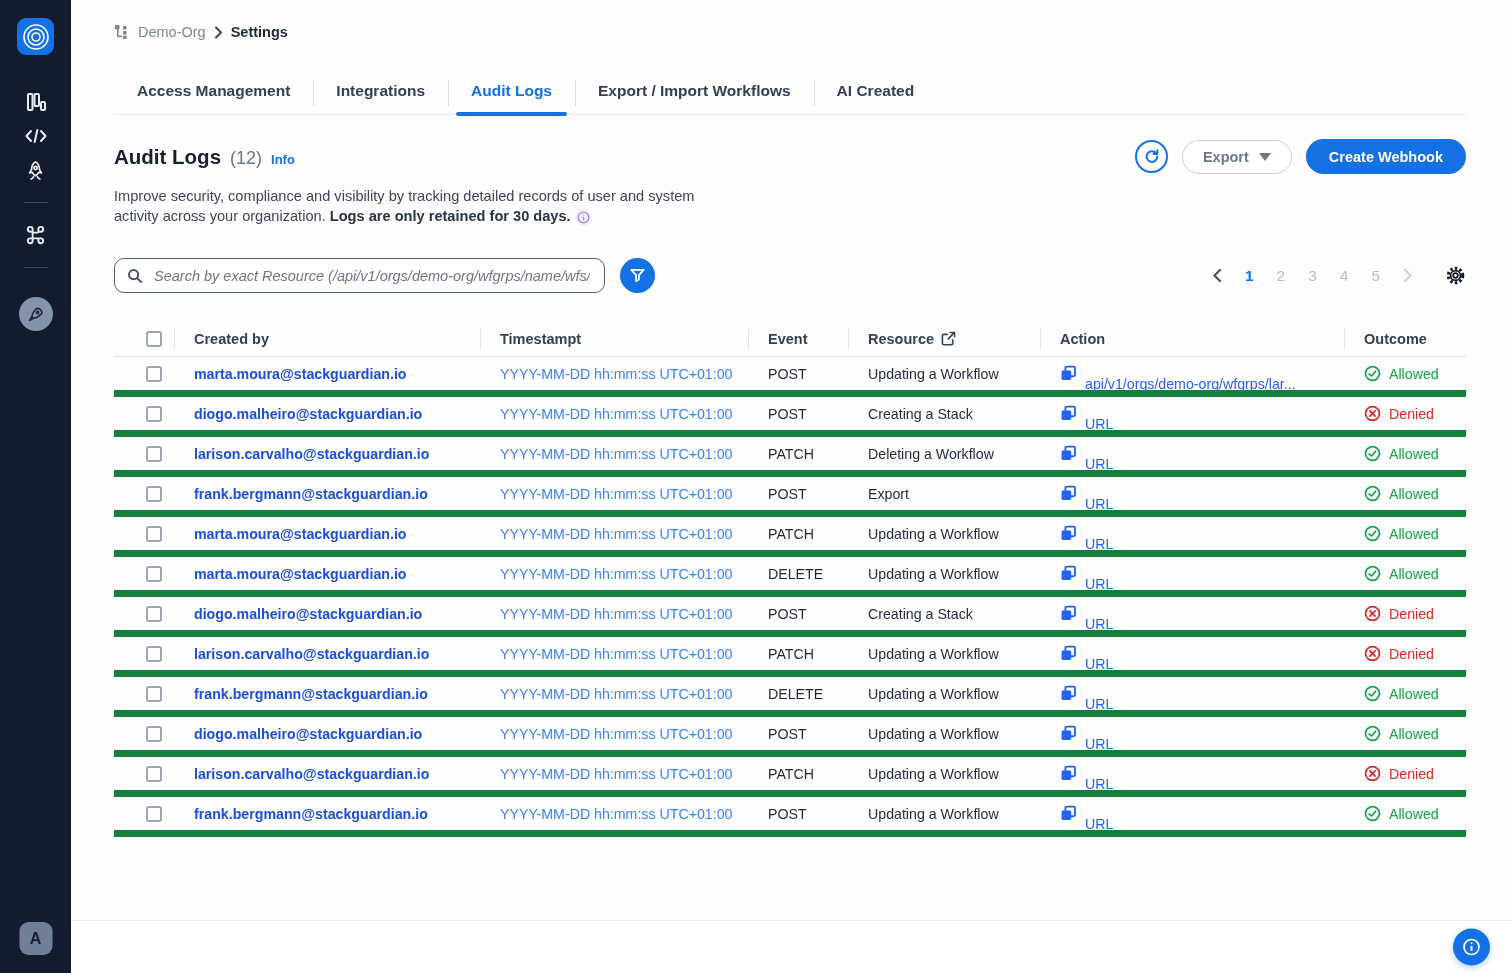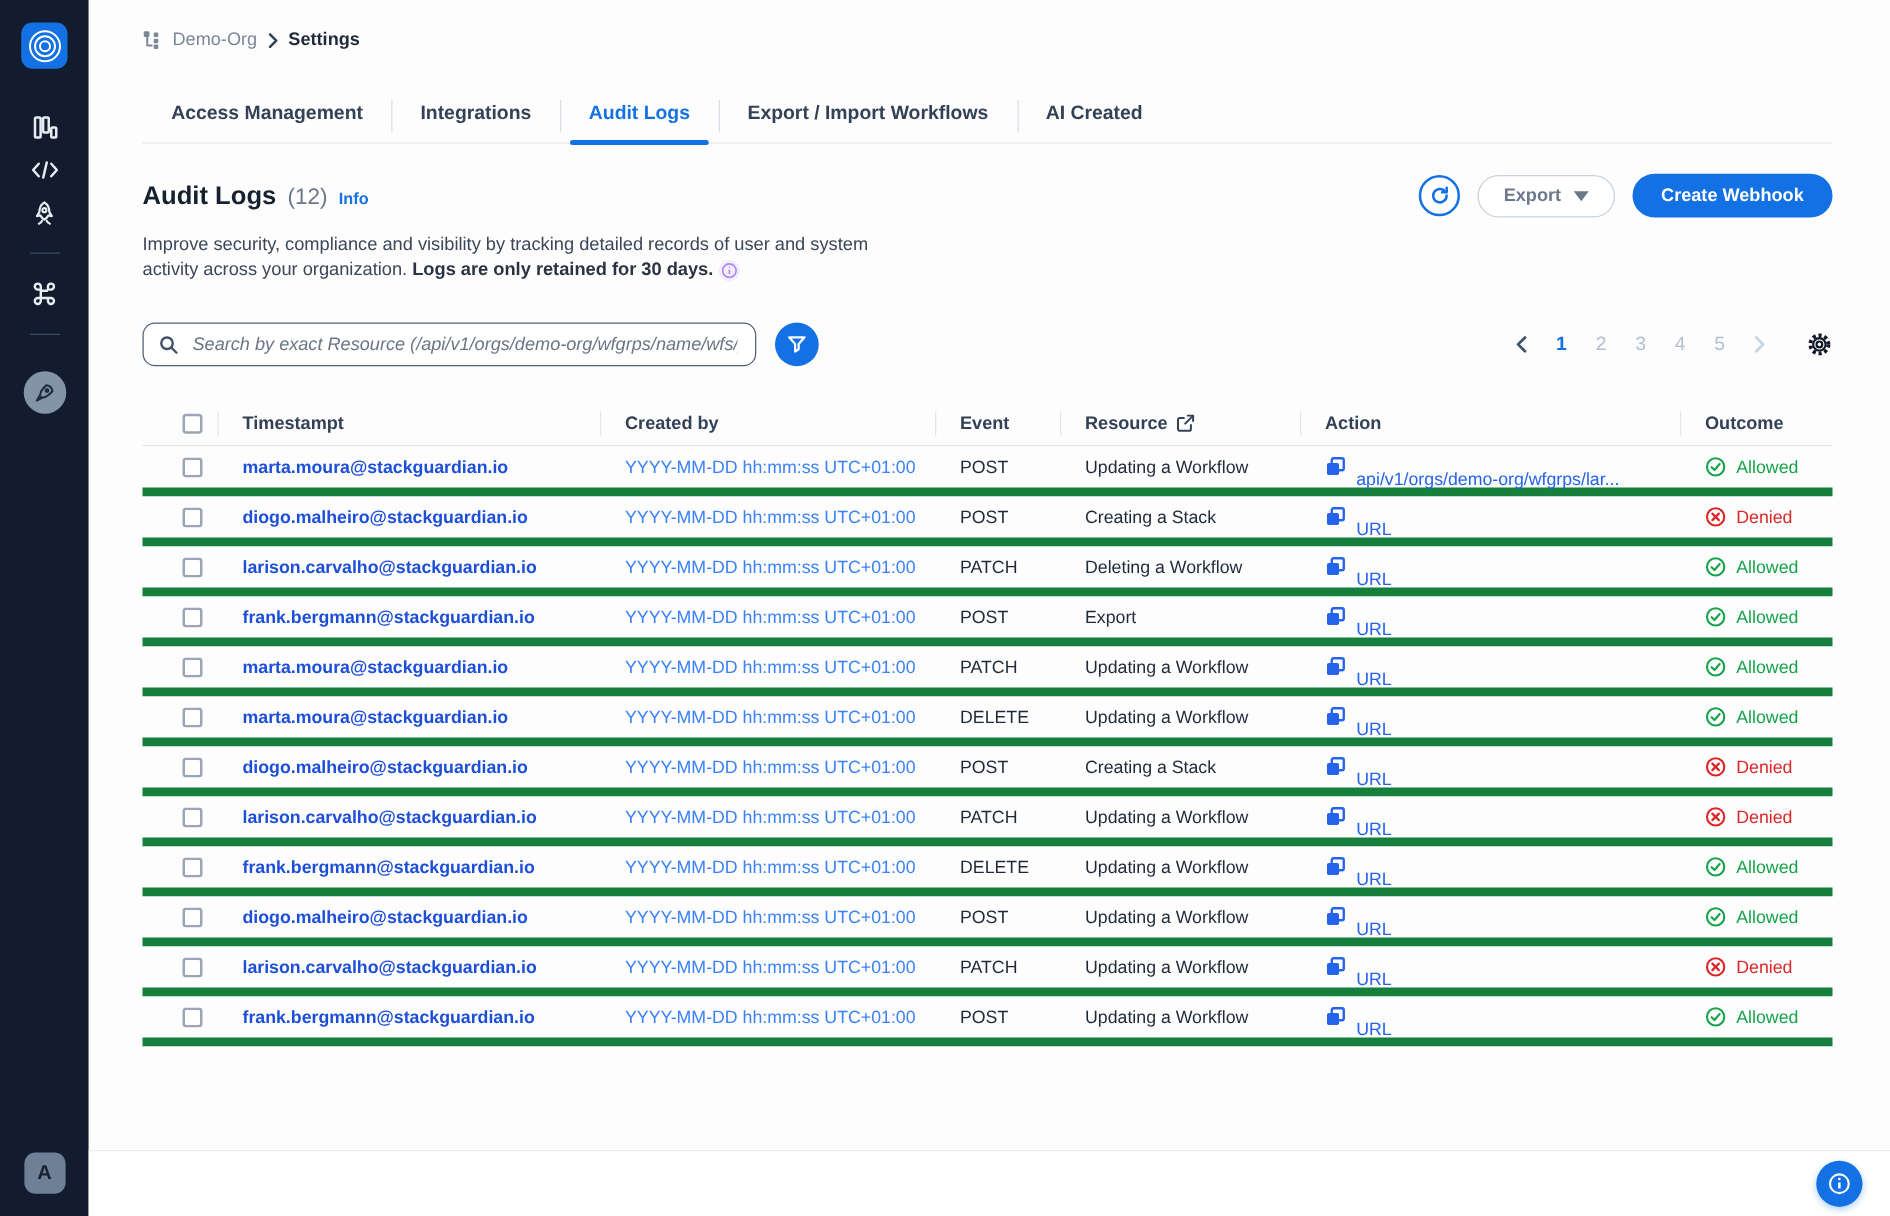--- a/index.html
+++ b/index.html
@@ -260,22 +260,22 @@
               </svg>
           </button>
         </div>
       </div>
 
       <div class="table">
         <div class="thead">
           <div class="h-check">
               <span class="checkbox"></span>
             </div>
+          <div>Created by</div>
           <div>Timestampt</div>
-          <div>Created by</div>
           <div>Event</div>
           <div>
             <span>Resource</span>
             <span style="display:flex;">
               <svg width="15" height="15" viewBox="0 0 16 16" fill="none" stroke="#334155" stroke-width="1.7" stroke-linecap="round" stroke-linejoin="round">
                   <path d="M12.5 9.5V13a1.6 1.6 0 0 1-1.6 1.6H3.1A1.6 1.6 0 0 1 1.5 13V5.2a1.6 1.6 0 0 1 1.6-1.6h3.4"></path>
                   <path d="M9.8 1.6h4.6v4.6"></path>
                   <path d="M14.2 1.8L7.6 8.4"></path>
                 </svg>
             </span>

